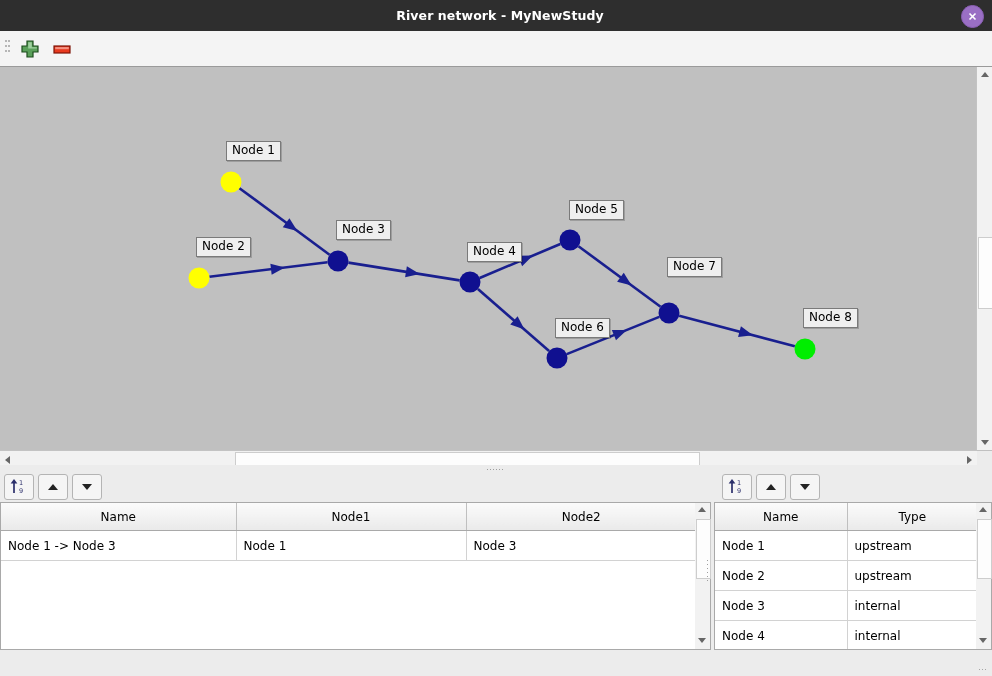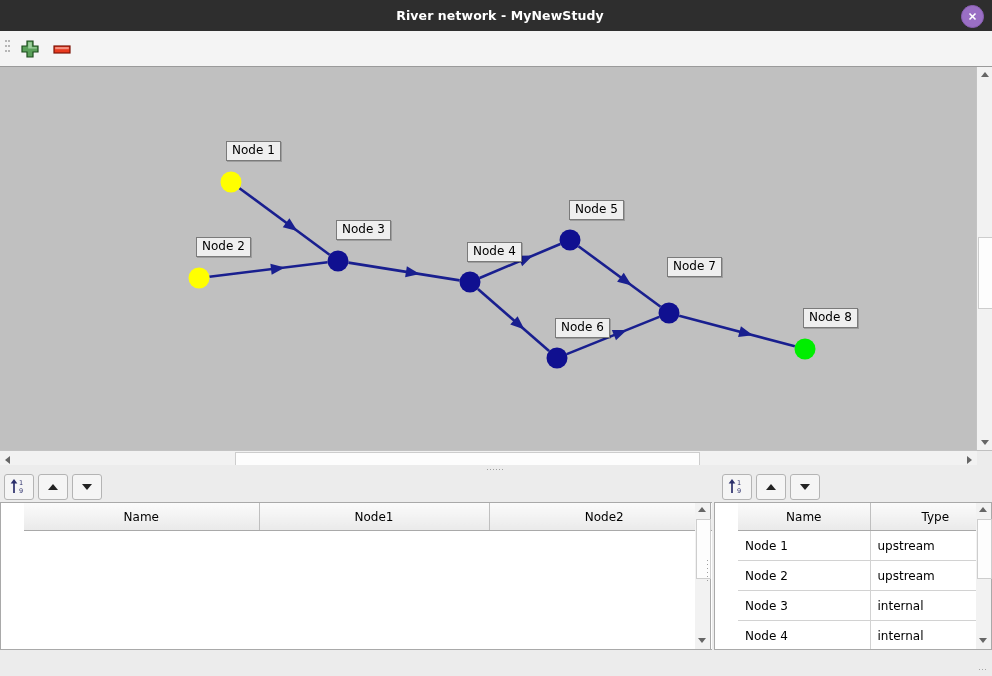--- a/index.html
+++ b/index.html
@@ -92,21 +92,20 @@
   }
   .sq-btn.b1{left:4px;}
   .sq-btn.b2{left:38px;}
   .sq-btn.b3{left:72px;}
   .sq-btn .tri-up{margin-top:9px;}
   .sq-btn .tri-down{margin-top:9px;}
 
   .grid{
     position:absolute;top:28px;background:#ffffff;border:1px solid #a9a9a9;
     overflow:hidden;
-    padding-left:23px;
   }
   .grid-left{left:0;width:695px;height:146px;}
   .grid-right{left:2px;width:262px;height:146px;}
   table.tbl{border-collapse:collapse;table-layout:fixed;width:100%;}
   table.tbl th{
     background:linear-gradient(to bottom,#fbfbfb,#eaeaea);
     border-right:1px solid #bfbfbf;border-bottom:1px solid #a9a9a9;
     font-weight:normal;font-size:12px;height:25px;color:#000;text-align:center;
   }
   table.tbl th:last-child{border-right:none;}
@@ -261,20 +260,25 @@
             <col>
           </colgroup>
         <thead>
             <tr id="branch-head">
               <th>Name</th>
               <th>Node1</th>
               <th>Node2</th>
             </tr>
           </thead>
         <tbody id="branch-body">
+            <tr>
+              <td>Node 1 -&gt; Node 3</td>
+              <td>Node 1</td>
+              <td>Node 3</td>
+            </tr>
           </tbody>
       </table>
     </div>
 
     <div class="grid-vscroll" style="left:695px;">
       <div class="sb-arrow" style="left:0;top:0;width:13px;">
         <div class="tri tri-up" style="margin-top:4px;"></div>
       </div>
       <div class="thumb" style="top:16px;height:58px;"></div>
       <div class="sb-arrow" style="left:0;bottom:0;width:13px;">

